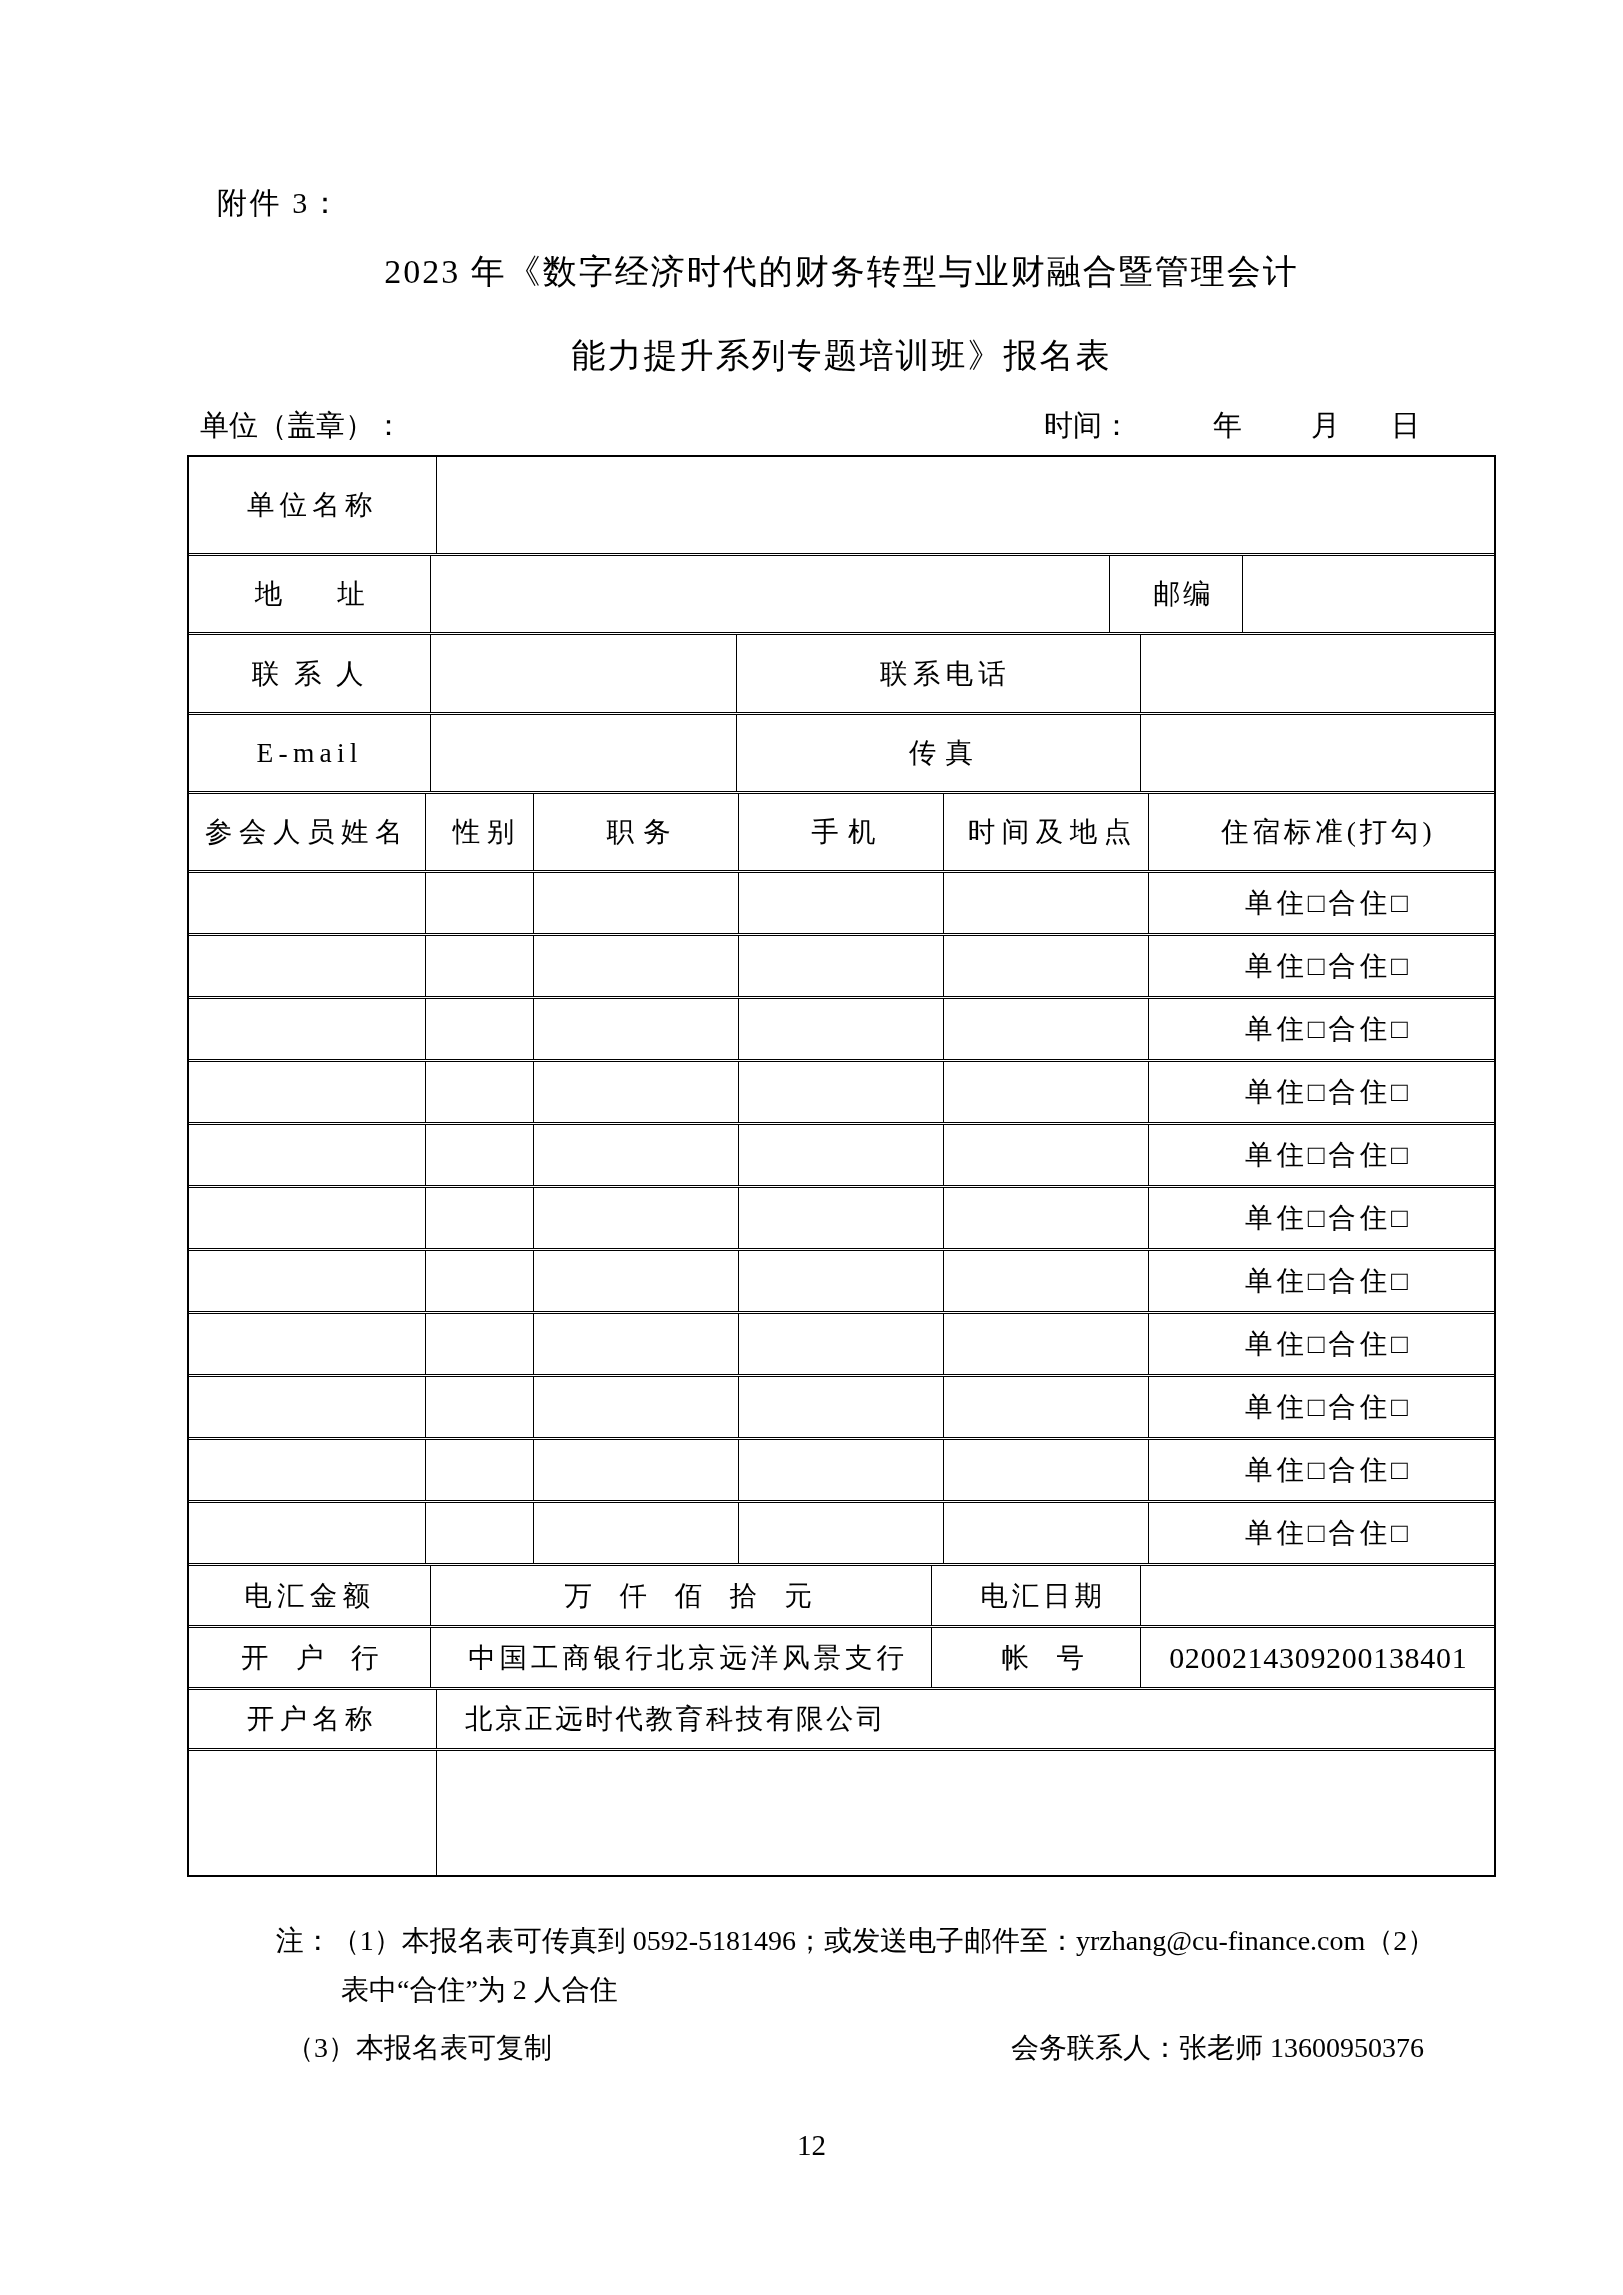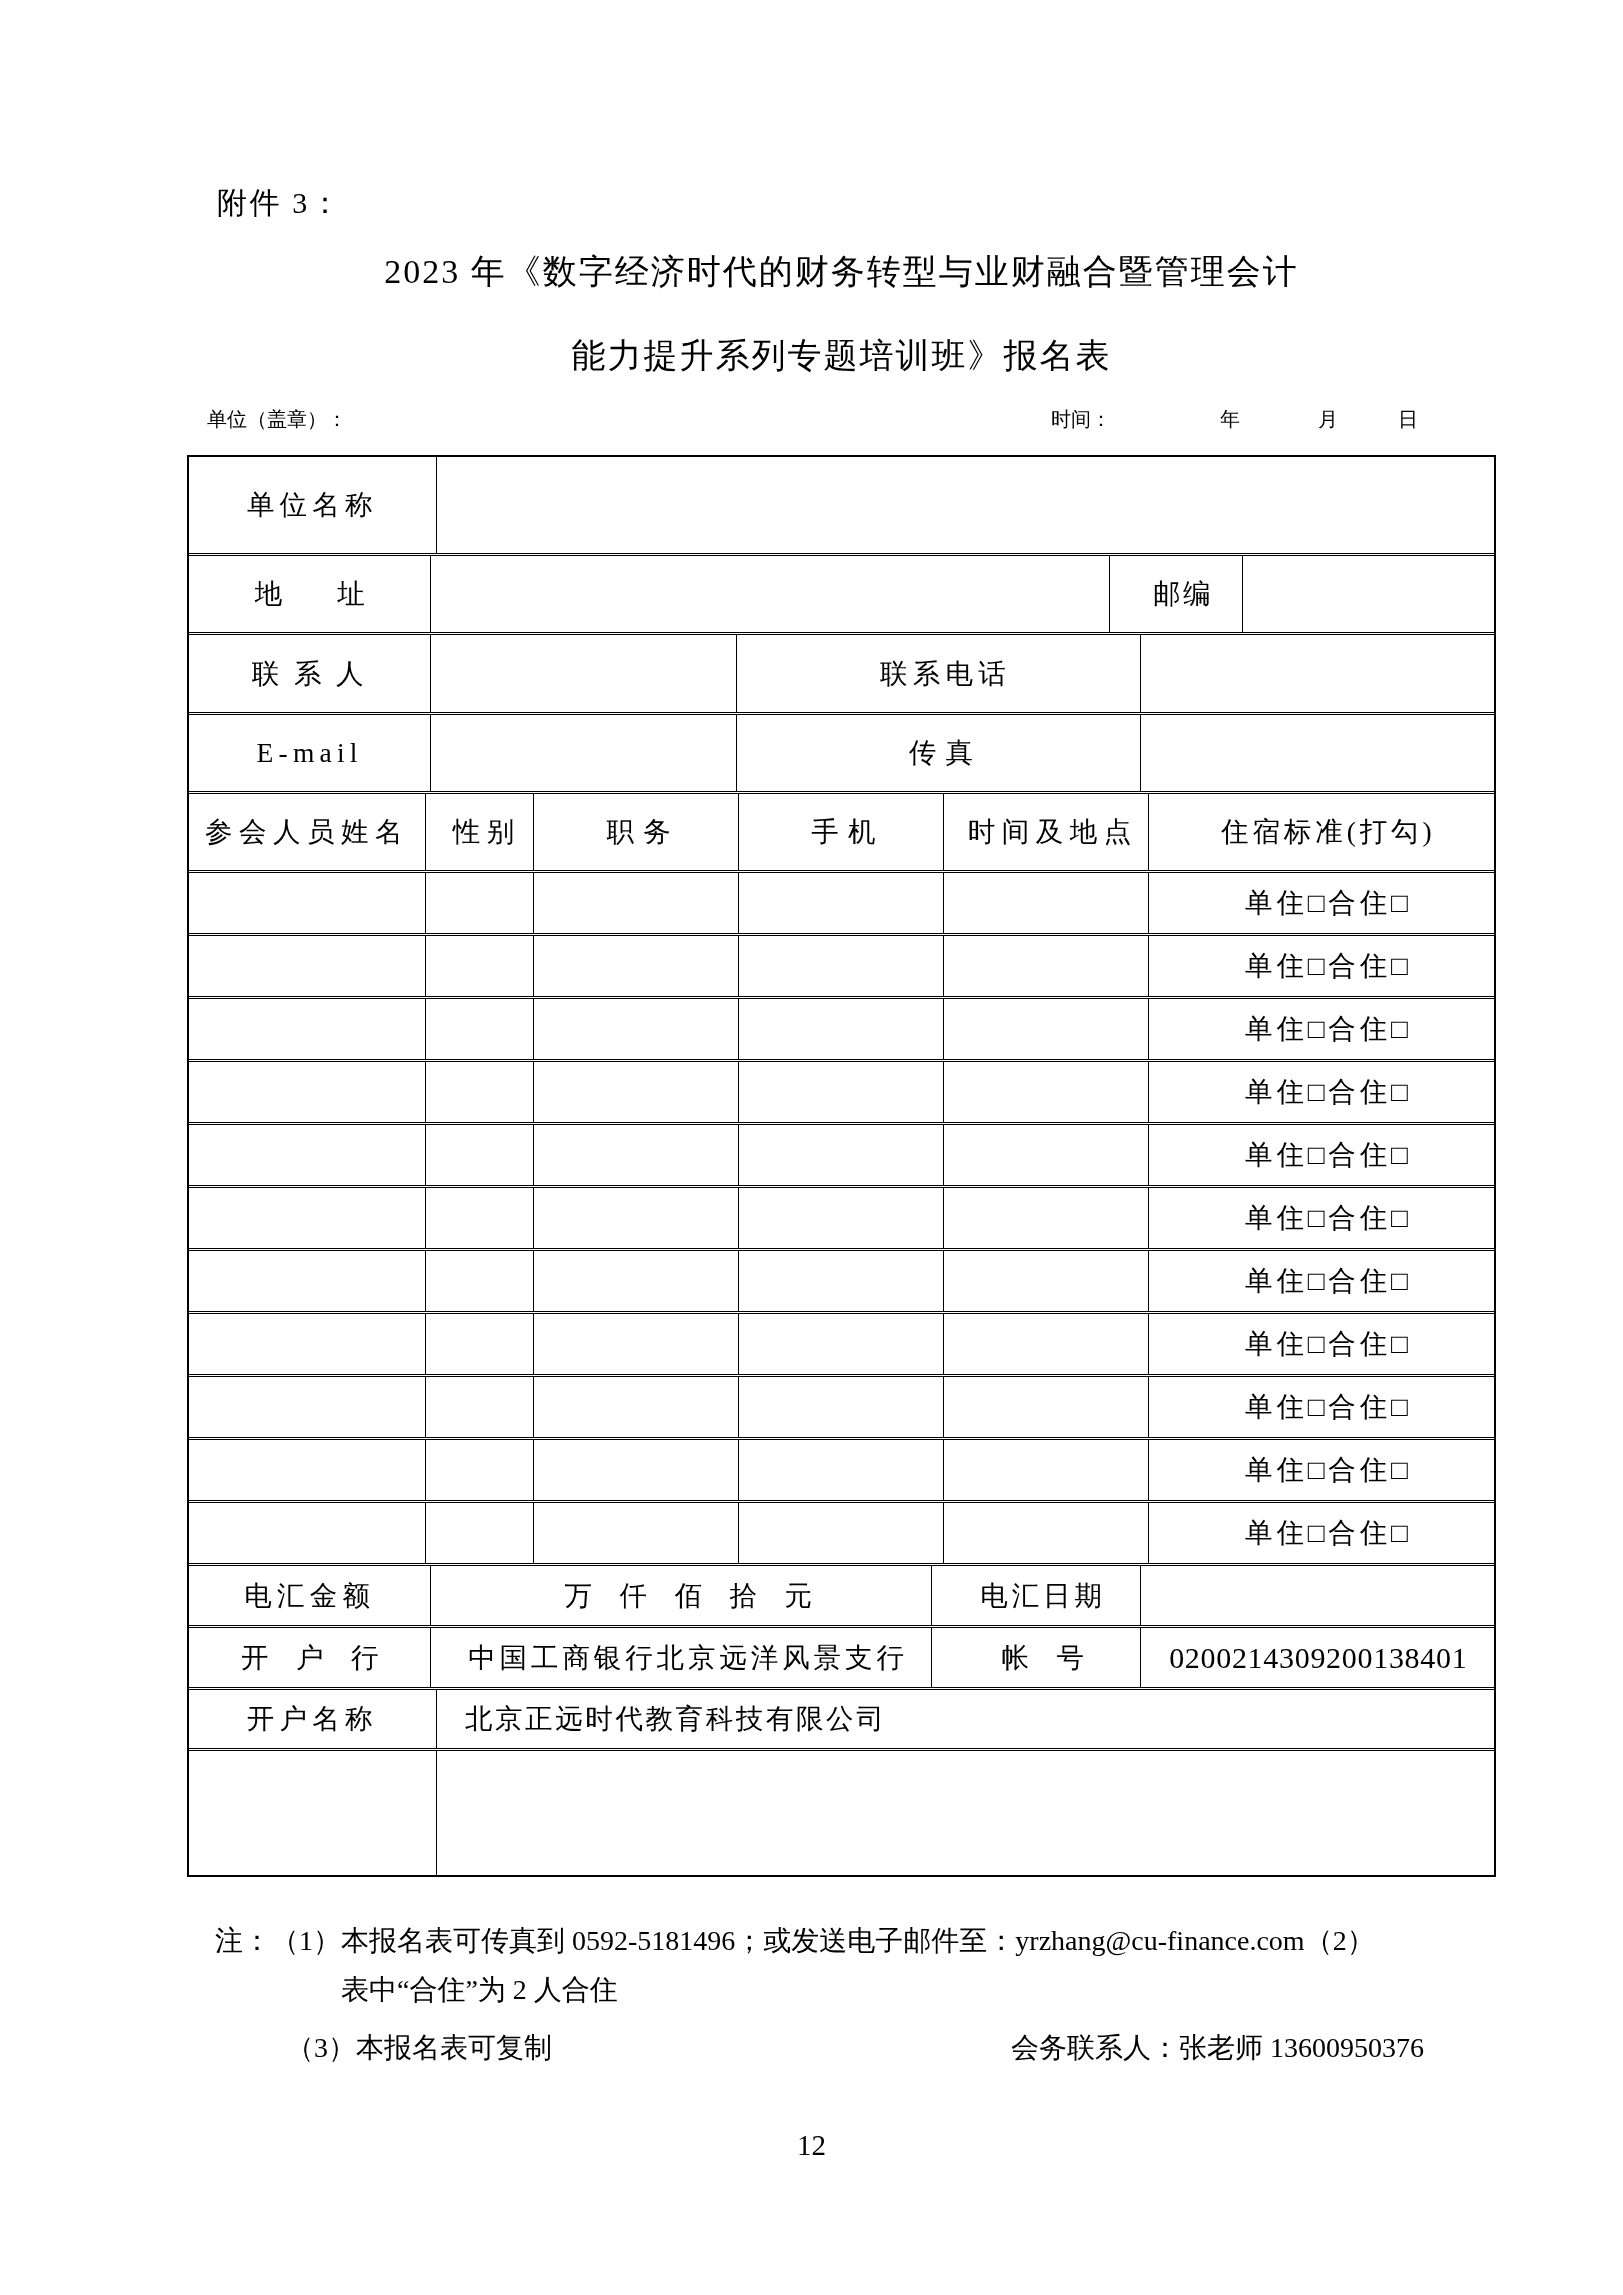--- a/index.html
+++ b/index.html
@@ -16,21 +16,21 @@
     position: absolute; left: 217px; top: 183px;
     font-size: 30px; letter-spacing: 2.6px; white-space: pre; font-family: Liberation Serif, serif;
   }
 
   .title-block {
     position: absolute; left: 187px; top: 230px; width: 1309px;
     text-align: center; font-size: 34px; font-weight: normal;
     line-height: 84px; letter-spacing: 2px;
   }
 
-  .meta-row { position: absolute; left: 176px; top: 402px; width: 1309px; height: 43px; font-size: 20px; }
+  .meta-row { position: absolute; left: 169px; top: 402px; width: 1309px; height: 43px; font-size: 29px; }
   .meta-row span { position: absolute; top: 3.9px; white-space: pre; }
   .m-seal  { left: 31px; }
   .m-time  { left: 875px; text-align: right; }
   .m-year  { left: 1044px; }
   .m-month { left: 1142px; }
   .m-day   { left: 1222px; }
 
   .form-table {
     position: absolute; left: 187px; top: 455px; width: 1309px;
     border: 2.6px solid #000;
@@ -56,21 +56,21 @@
   .w308 { width: 202px; } .w309 { width: 202px; }  .w770 { width: 504px; }
 
   .ls4 { letter-spacing: 2.6px; }  .ls6 { letter-spacing: 3.9px; }
   .ls8 { letter-spacing: 5.2px; }  .ls10 { letter-spacing: 6.5px; }
   .ls14 { letter-spacing: 9.2px; }
   .two-line { line-height: 60px; text-align: center; }
   .digits { font-size: 30px; letter-spacing: 0.7px; }
 
   .notes { position: absolute; left: 187px; top: 1924px; width: 1309px; font-size: 28px; }
   .note-line { height: 33px; line-height: 33px; white-space: pre; }
-  .note-1 { margin-left: 28px; }
+  .note-1 { margin-left: 28px; text-align: center; }
   .note-2 { margin-left: 154px; margin-top: 16.4px; }
   .note-3 { margin-left: 99px; margin-top: 25px; display: flex; }
   .note-3 .right { margin-left: auto; margin-right: 72px; }
 
   .page-number {
     position: absolute; left: 0; top: 2129px; width: 1623px;
     text-align: center; font-size: 29px;
   }
 </style>
 </head>

